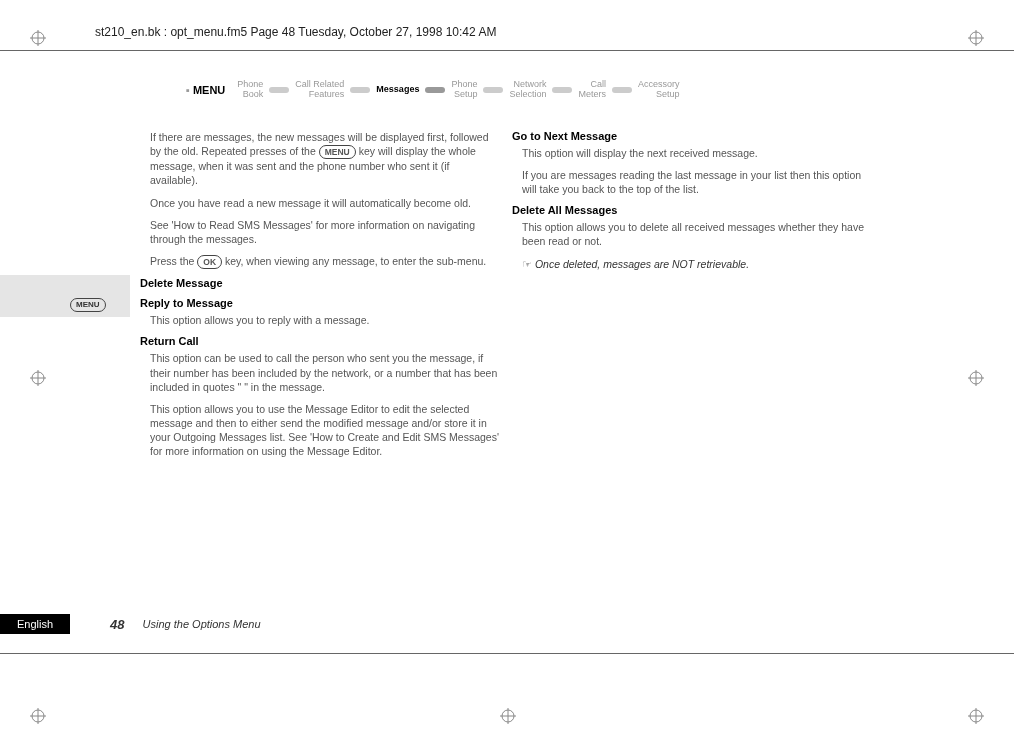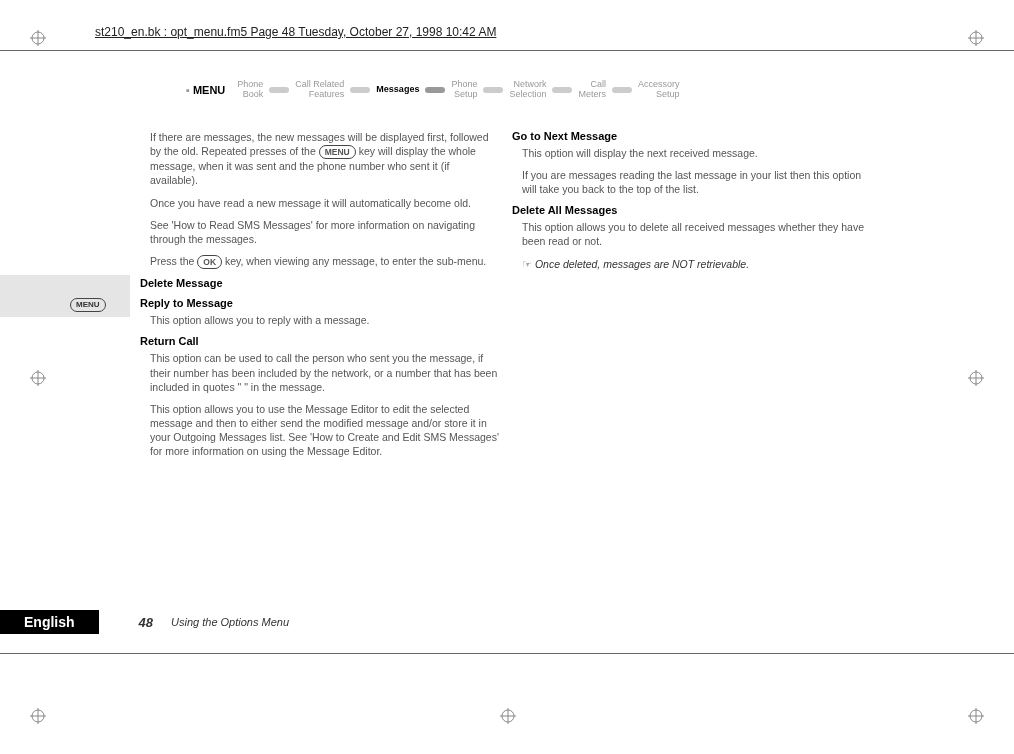--- a/index.html
+++ b/index.html
@@ -12,21 +12,20 @@
     color: #333;
     background: #fff;
     position: relative;
   }
   .header-path {
     position: absolute;
     top: 25px;
     left: 95px;
     font-size: 12px;
     color: #222;
-    text-decoration: underline;
   }
   .content {
     position: absolute;
     top: 80px;
     left: 140px;
     width: 740px;
   }
   .breadcrumb {
     display: flex;
     align-items: center;
@@ -92,23 +91,23 @@
   .footer {
     position: absolute;
     bottom: 120px;
     left: 0;
     display: flex;
     align-items: center;
   }
   .lang-box {
     background: #000;
     color: #fff;
-    font-weight: bold;
-    font-size: 14px;
-    padding: 4px 24px;
+    font-weight: normal;
+    font-size: 11px;
+    padding: 4px 17px;
     margin-right: 40px;
   }
   .page-num { font-weight: bold; font-size: 13px; margin-right: 18px; font-style: italic; }
   .footer-title { font-style: italic; font-size: 11px; color: #333; }
   .side-menu-icon {
     position: absolute;
     left: 70px;
     top: 298px;
   }
   .side-menu-icon .key-pill { font-size: 8px; }

